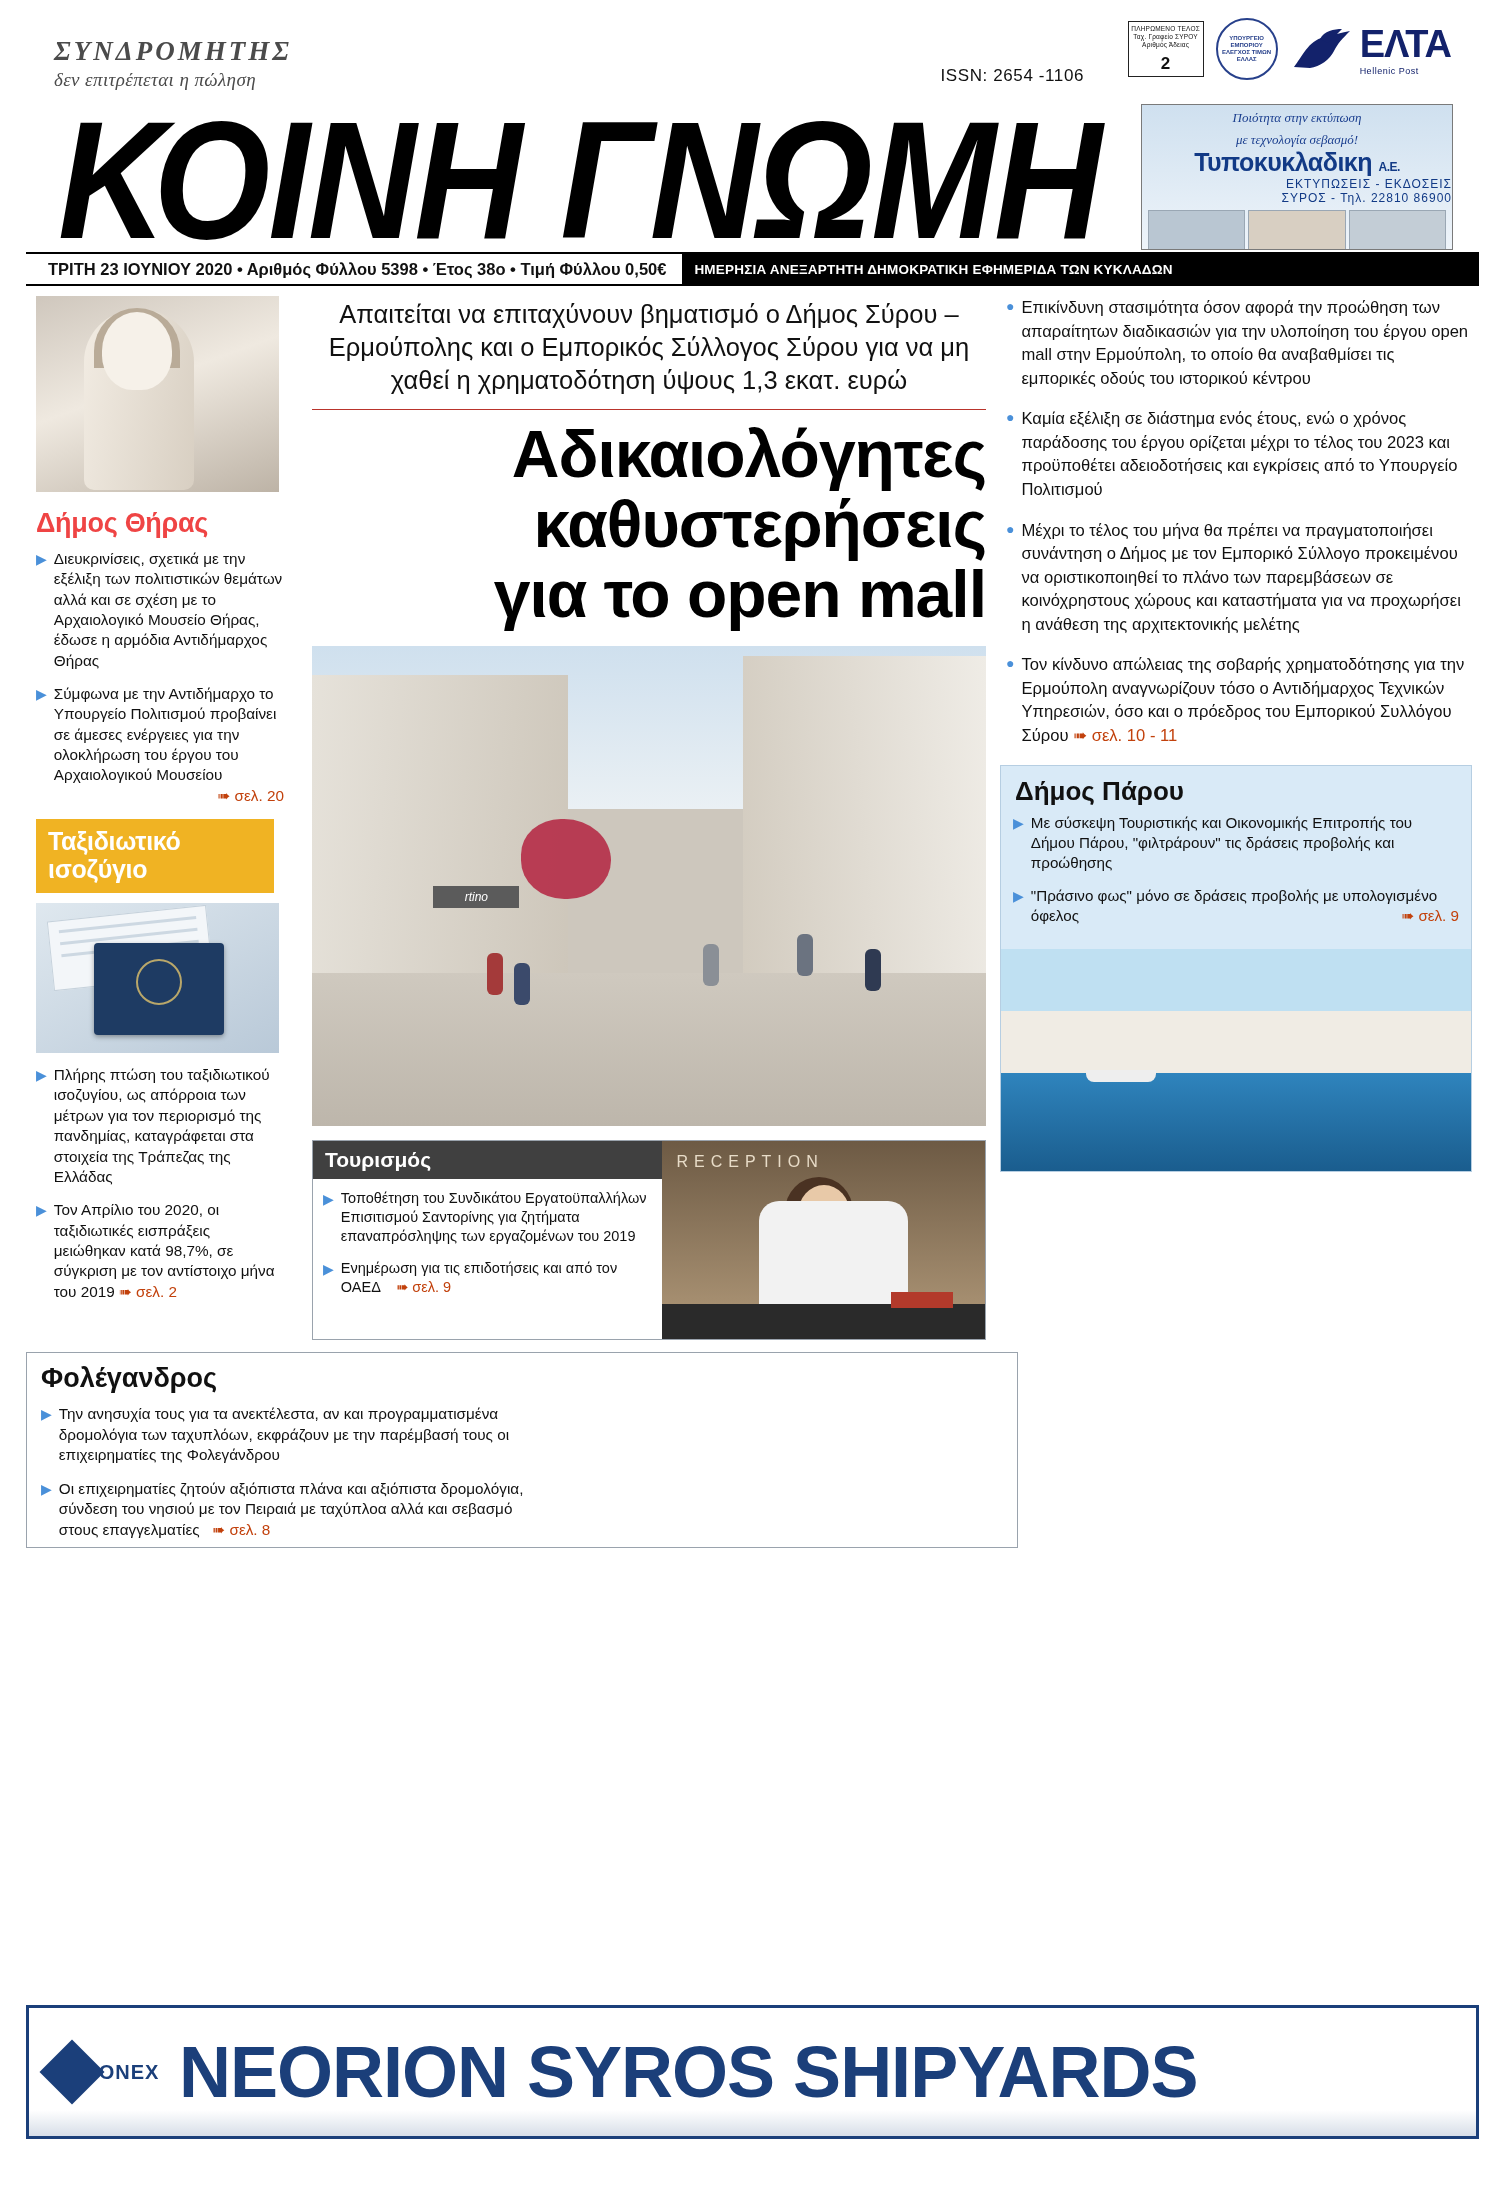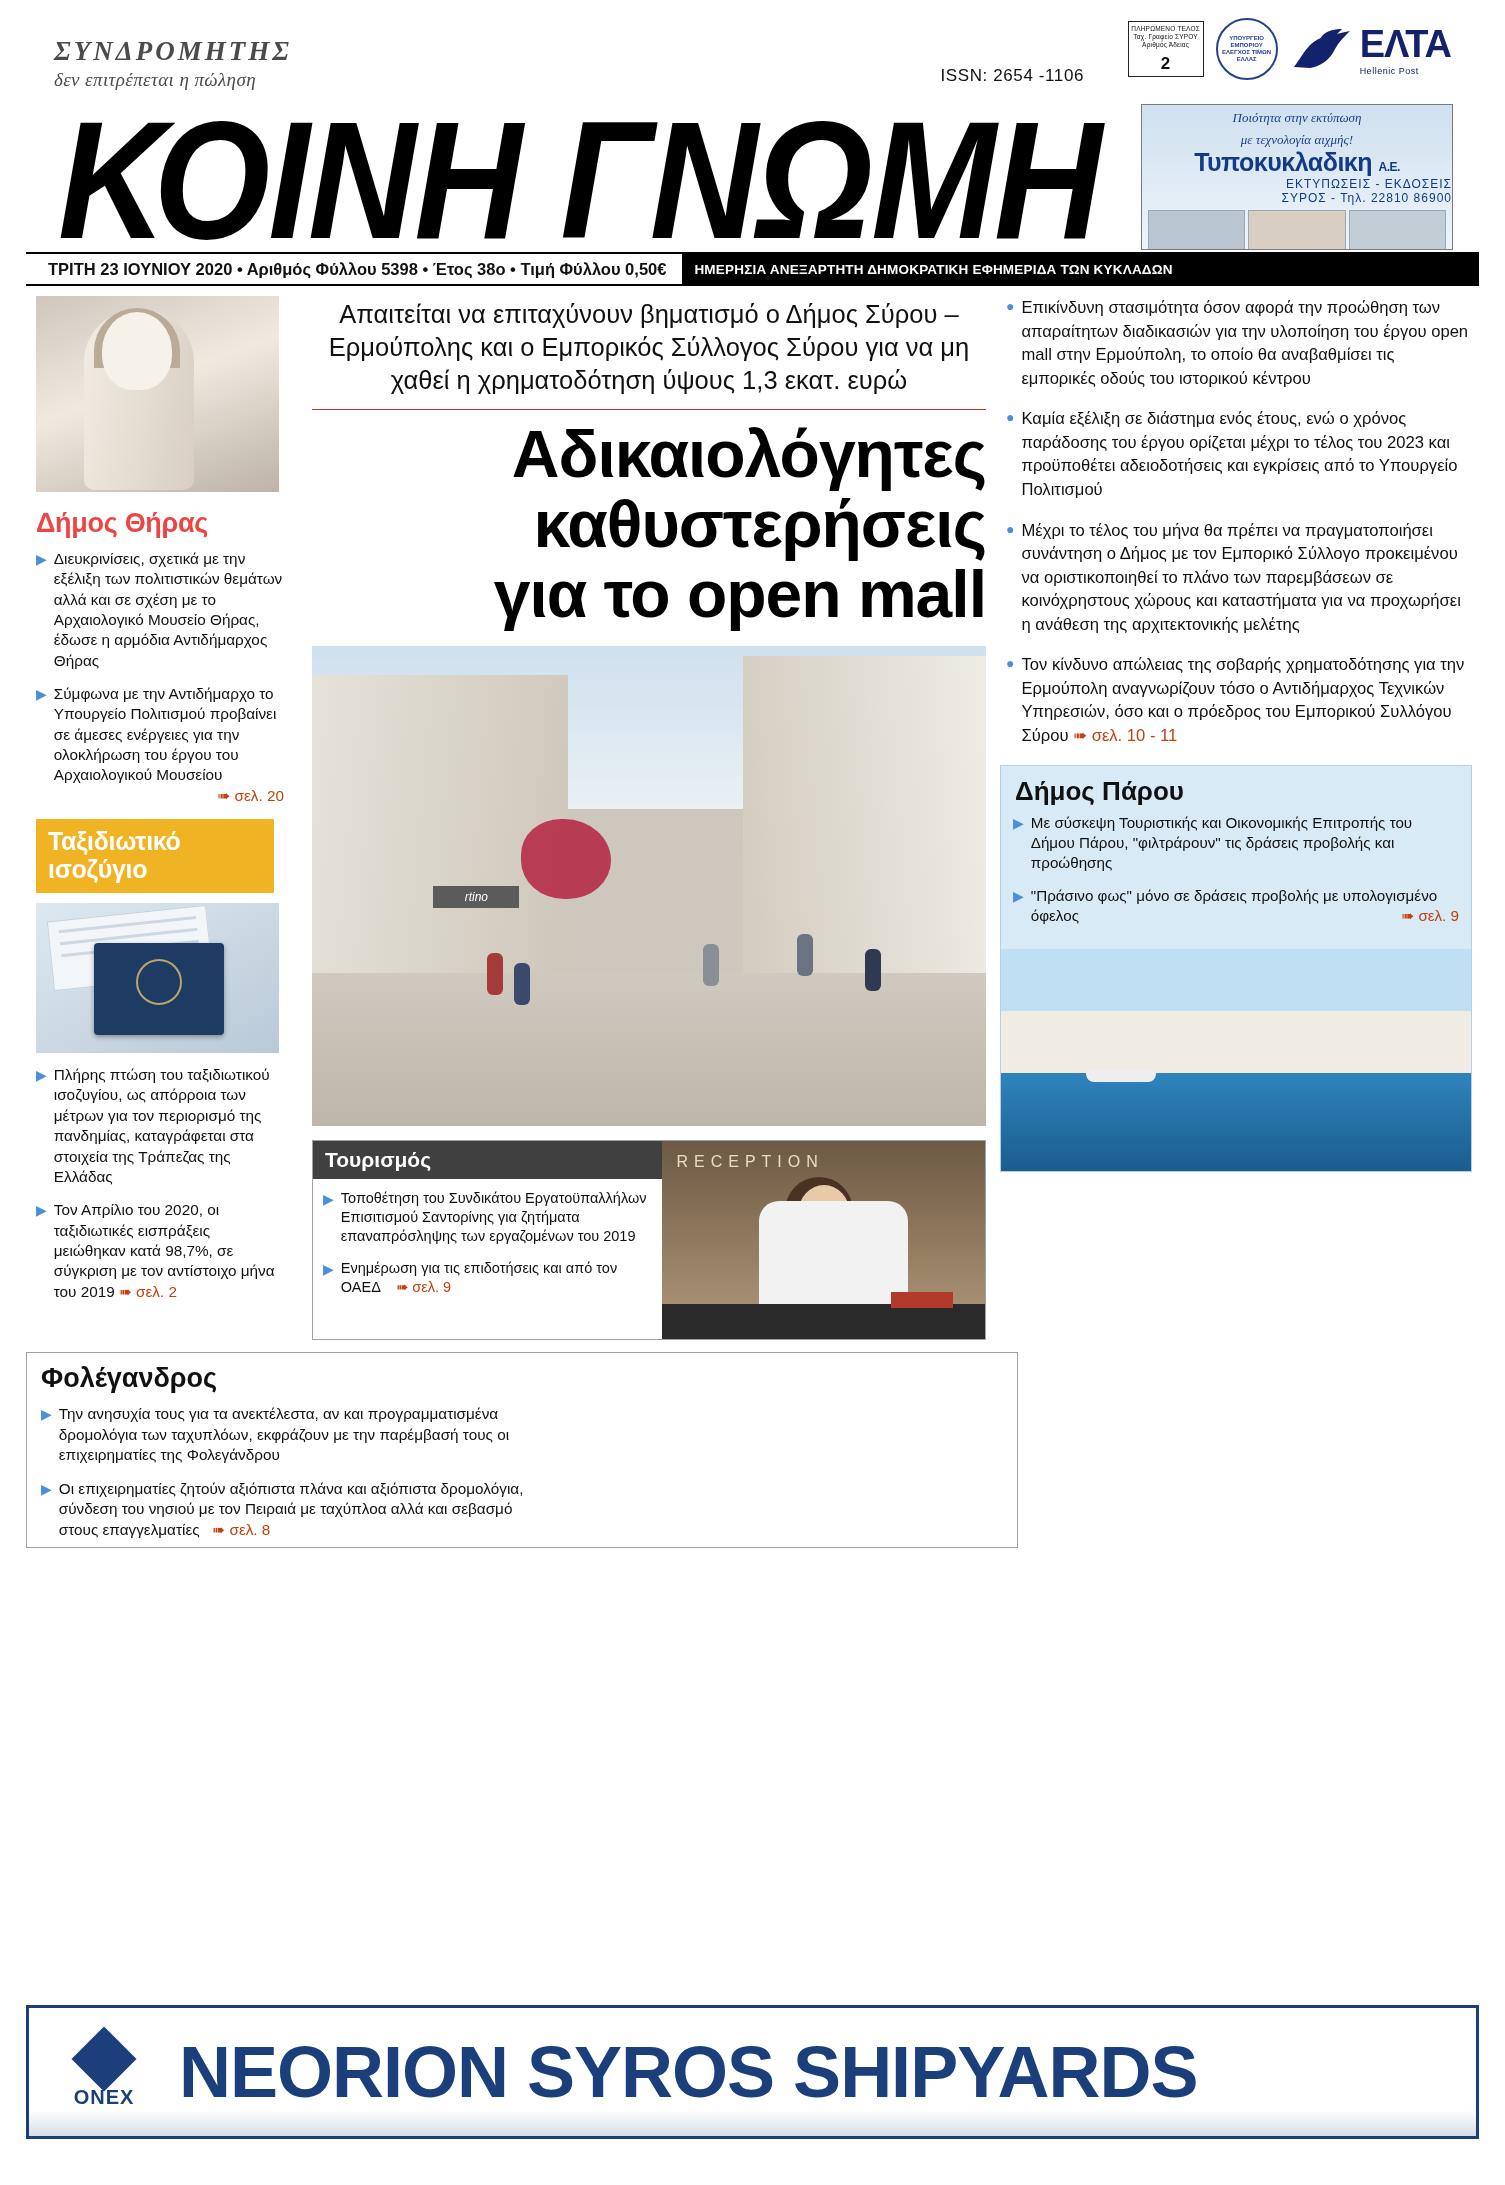--- a/index.html
+++ b/index.html
@@ -220,21 +220,21 @@
   .folegandros .photo { flex:1; position:relative; background:linear-gradient(#9fd0e8 0 34%, #6d5a3e 34% 100%); overflow:hidden;}
   .folegandros .photo .rock { position:absolute; left:26%; top:16%; width:56%; height:70%; background:linear-gradient(150deg,#b79a6a,#7d6544); border-radius:40% 30% 0 0;}
   .folegandros .photo .vill { position:absolute; left:10%; bottom:6%; width:46%; height:22%; background:#efeae2;}
   .folegandros .photo .sea { position:absolute; left:0; bottom:0; width:100%; height:8%; background:#2f7fae;}
 
   
   .banner {
     position:absolute; left:26px; right:26px; bottom:46px; height:134px;
     border:3px solid #1b3f7a; background:#fff; display:flex; align-items:center; overflow:hidden;
   }
-  .banner .logo-box { width:150px; display:flex; flex-direction:column; align-items:center; justify-content:center; gap:4px;}
+  .banner .logo-box { width:150px; display:flex; flex-direction:row; align-items:center; justify-content:center; gap:4px;}
   .banner .diamond { width:46px; height:46px; background:#1b3f7a; transform:rotate(45deg); }
   .banner .onex { font-weight:bold; font-size:20px; color:#1b3f7a; letter-spacing:1px;}
   .banner .txt {
     font-weight:bold; font-size:72px; letter-spacing:-1px; color:#1b3f7a; white-space:nowrap;
     font-family:"Liberation Sans", sans-serif; flex:1;
   }
   .banner .shadow { position:absolute; left:0; right:0; bottom:0; height:26px; background:linear-gradient(#ffffff,#d7dee8);}
 </style>
 </head>
 <body>
@@ -263,21 +263,21 @@
           <div class="sub">Hellenic Post</div>
         </div>
       </div>
     </div>
   </div>
 
   <div class="masthead">
     <div class="logo">ΚΟΙΝΗ ΓΝΩΜΗ</div>
     <div class="adbox">
       <div class="slogan">Ποιότητα στην εκτύπωση</div>
-      <div class="slogan">με τεχνολογία αιχμής!</div>
+      <div class="slogan">με τεχνολογία σεβασμό!</div>
       <div class="brand">
         <span>Τυποκυκλαδικη</span>
         <span class="ae">Α.Ε.</span>
       </div>
       <div class="tagline">ΕΚΤΥΠΩΣΕΙΣ - ΕΚΔΟΣΕΙΣ</div>
       <div class="tagline">ΣΥΡΟΣ - Τηλ. 22810 86900</div>
       <div class="photos">
           <div></div>
           <div></div>
           <div></div>

